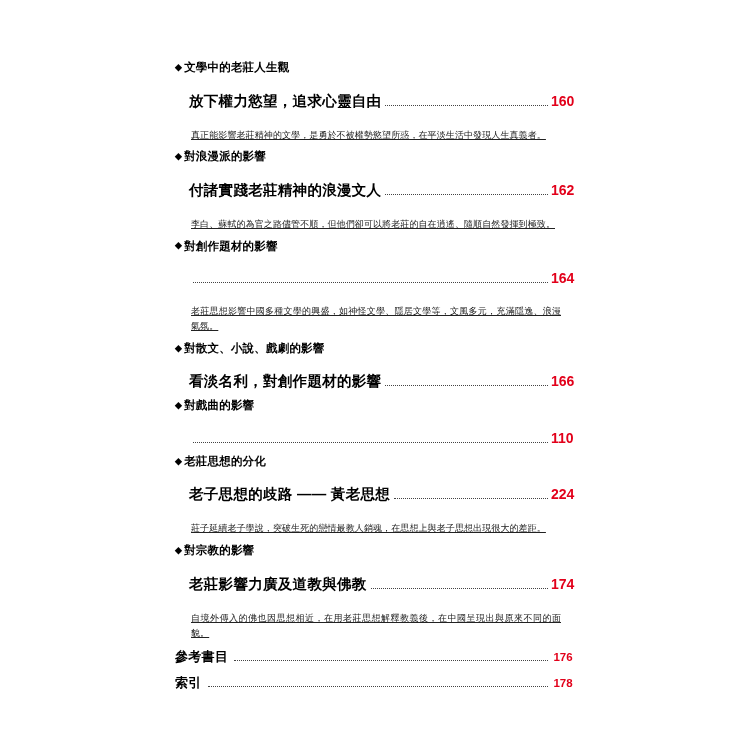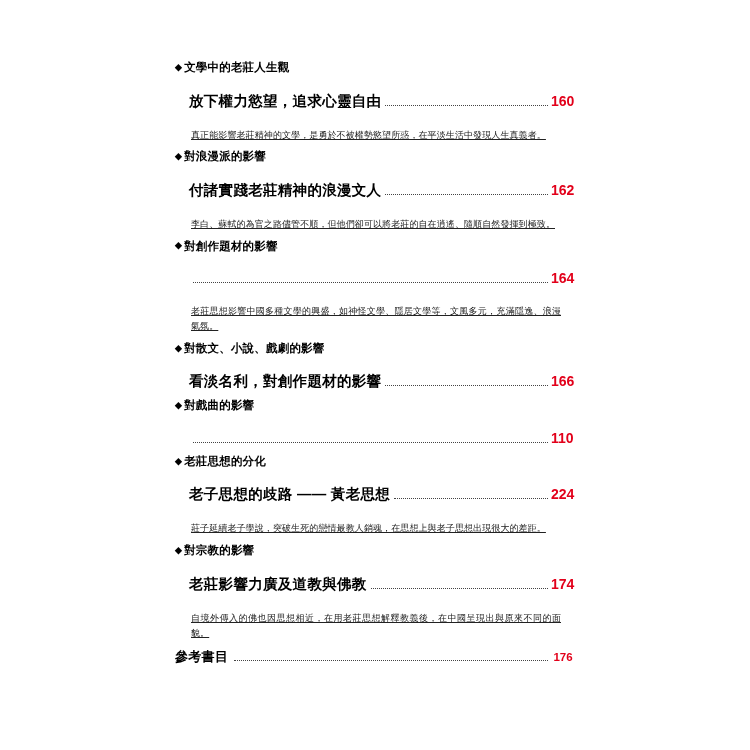--- a/index.html
+++ b/index.html
@@ -202,16 +202,21 @@
       </div>
       <div class="desc">自境外傳入的佛也因思想相近，在用老莊思想解釋教義後，在中國呈現出與原來不同的面貌。</div>
     </div>
 
     <div class="back-matter">
       <div class="bm-row">
         <span class="bm-title">參考書目</span>
         <span class="bm-leader"></span>
         <span class="bm-num">176</span>
       </div>
+      <div class="bm-row">
+        <span class="bm-title">索引</span>
+        <span class="bm-leader"></span>
+        <span class="bm-num">178</span>
+      </div>
     </div>
 
   </div>
 </div>
 
 </body></html>

